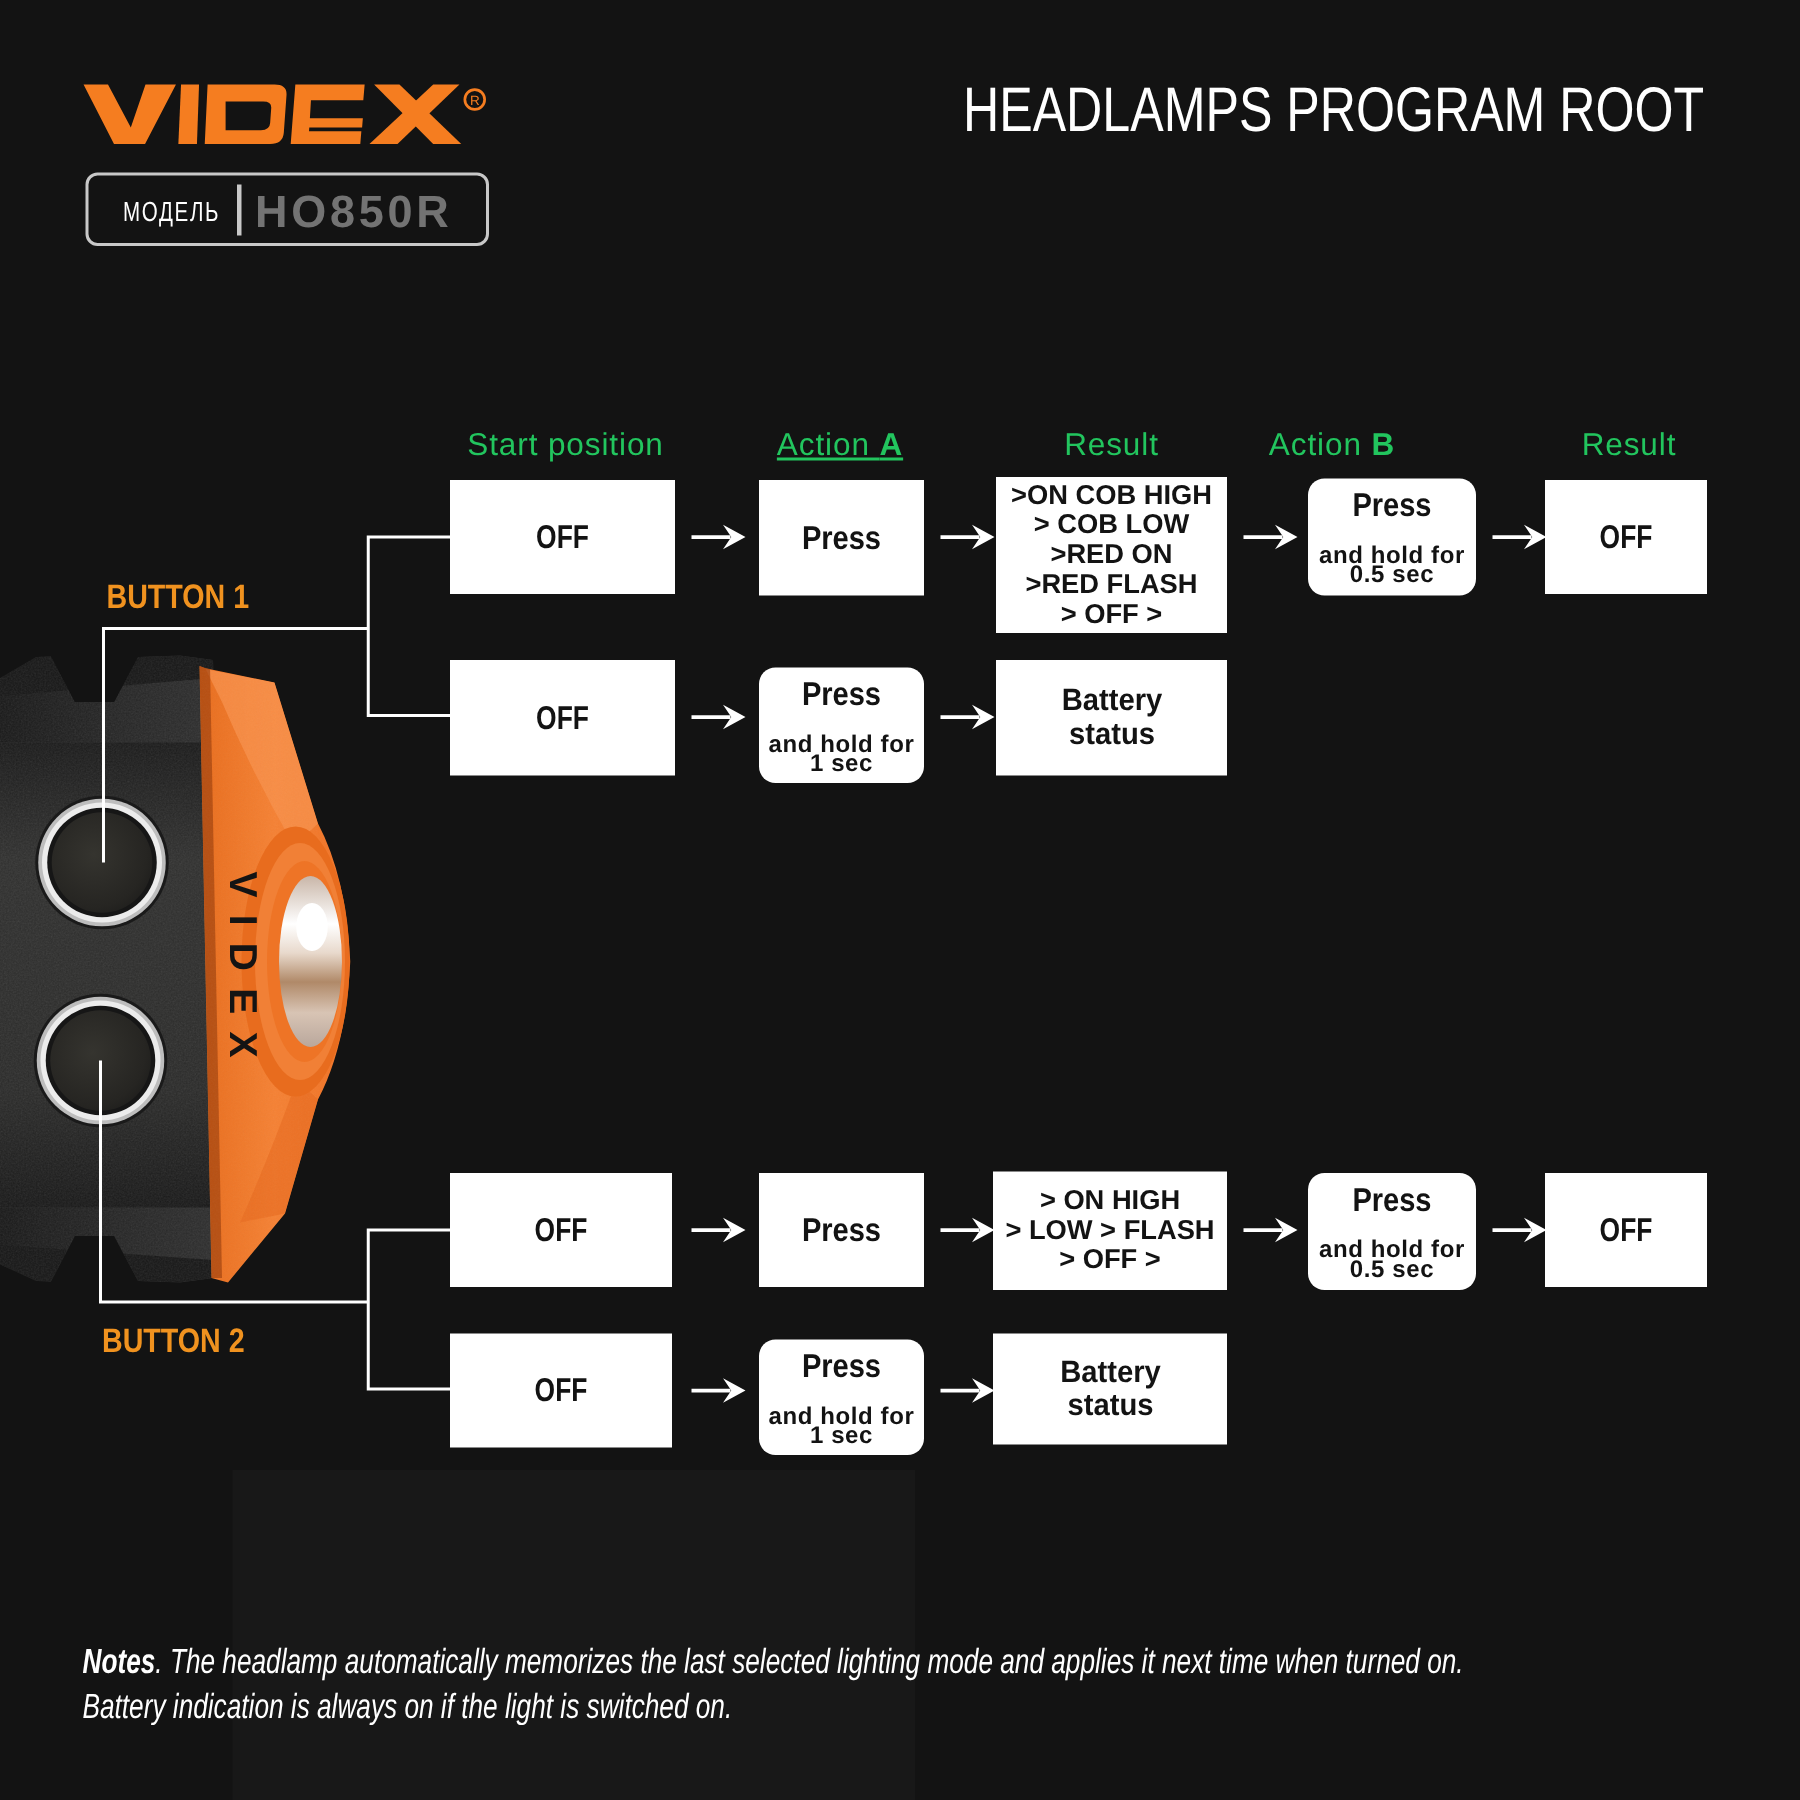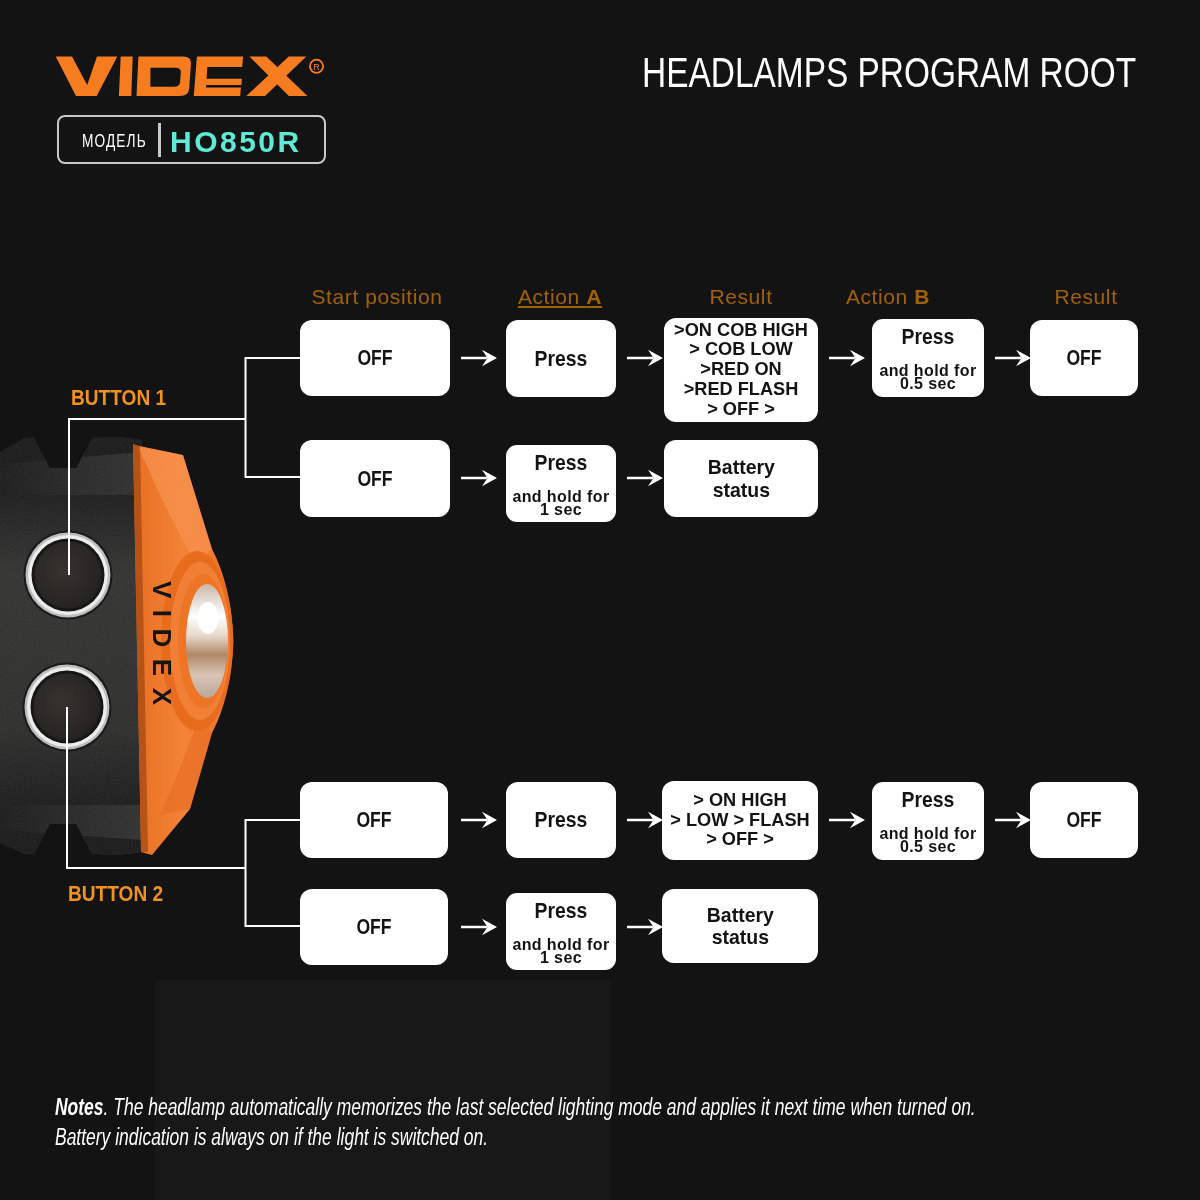--- a/index.html
+++ b/index.html
@@ -1,22 +1,22 @@
 <!DOCTYPE html>
 <html><head>
 <meta charset="utf-8">
 <style>
   html,body{margin:0;padding:0;}
   body{width:1200px;height:1200px;background:#131313;overflow:hidden;
        font-family:"Liberation Sans", sans-serif;position:relative;}
   .abs{position:absolute;}
-  .hdr{position:absolute;color:#a16207;font-size:21px;font-weight:400;
+  .hdr{position:absolute;color:#22c55e;font-size:21px;font-weight:400;
        text-align:center;white-space:nowrap;transform:translateX(-50%);letter-spacing:0.6px;}
   .hdr b{font-weight:700;}
-  .box{position:absolute;background:#fff;border-radius:12px;color:#131313;
+  .box{position:absolute;background:#fff;border-radius:0;color:#131313;
        display:flex;flex-direction:column;align-items:center;justify-content:center;
        text-align:center;font-weight:700;line-height:1;}
   .o{display:inline-block;font-size:22px;transform:scaleX(0.80);}
   .p{display:inline-block;font-size:22px;transform:scaleX(0.88);}
   .t2{font-size:16px;line-height:13px;margin-top:16px;letter-spacing:0.4px;}
   .bat{display:inline-block;font-size:20.5px;line-height:22.5px;transform:scaleX(0.95);}
   .big{font-size:18.2px;line-height:19.8px;}
   .btnlab{position:absolute;color:#F0921F;font-size:22.6px;font-weight:700;
           transform:scaleX(0.845);transform-origin:left top;white-space:nowrap;}
   .notes{position:absolute;left:55px;top:1092px;color:#fff;font-style:italic;
@@ -39,21 +39,21 @@
     <polygon points="249.4,56.4 266.3,56.4 307.5,96 288.8,96"></polygon>
     <polygon points="288.8,56.4 306.3,56.4 265,96 246.3,96"></polygon>
   </g>
   <circle cx="316.5" cy="66.3" r="6.6" fill="none" stroke="#F57D20" stroke-width="1.8"></circle>
   <text x="316.5" y="69.8" fill="#F57D20" font-size="9" text-anchor="middle">R</text>
 </svg>
 
 <div class="abs" style="left:57px;top:115px;width:265px;height:45px;border:2px solid #C8C8C8;border-radius:8px;"></div>
 <div class="abs" style="left:82px;top:130px;color:#fff;font-size:18.5px;letter-spacing:1.5px;transform:scaleX(0.74);transform-origin:left top;">МОДЕЛЬ</div>
 <div class="abs" style="left:158px;top:123px;width:2.5px;height:34px;background:#C8C8C8;"></div>
-<div class="abs" style="left:170px;top:125px;color:#5eead4;font-size:30px;font-weight:700;letter-spacing:2.5px;">HO850R</div>
+<div class="abs" style="left:170px;top:125px;color:#737373;font-size:30px;font-weight:700;letter-spacing:2.5px;">HO850R</div>
 
 <div class="abs" style="left:642px;top:51.5px;color:#fff;font-size:42px;line-height:42px;white-space:nowrap;transform:scaleX(0.796);transform-origin:left top;">HEADLAMPS PROGRAM ROOT</div>
 
 <div class="hdr" style="left:377px;top:285.3px;">Start position</div>
 <div class="hdr" style="left:560px;top:285.3px;text-decoration:underline;">Action <b>A</b></div>
 <div class="hdr" style="left:741px;top:285.3px;">Result</div>
 <div class="hdr" style="left:888px;top:285.3px;">Action <b>B</b></div>
 <div class="hdr" style="left:1086px;top:285.3px;">Result</div>
 
 <div class="box" style="left:300px;top:320px;width:150px;height:76px;">

